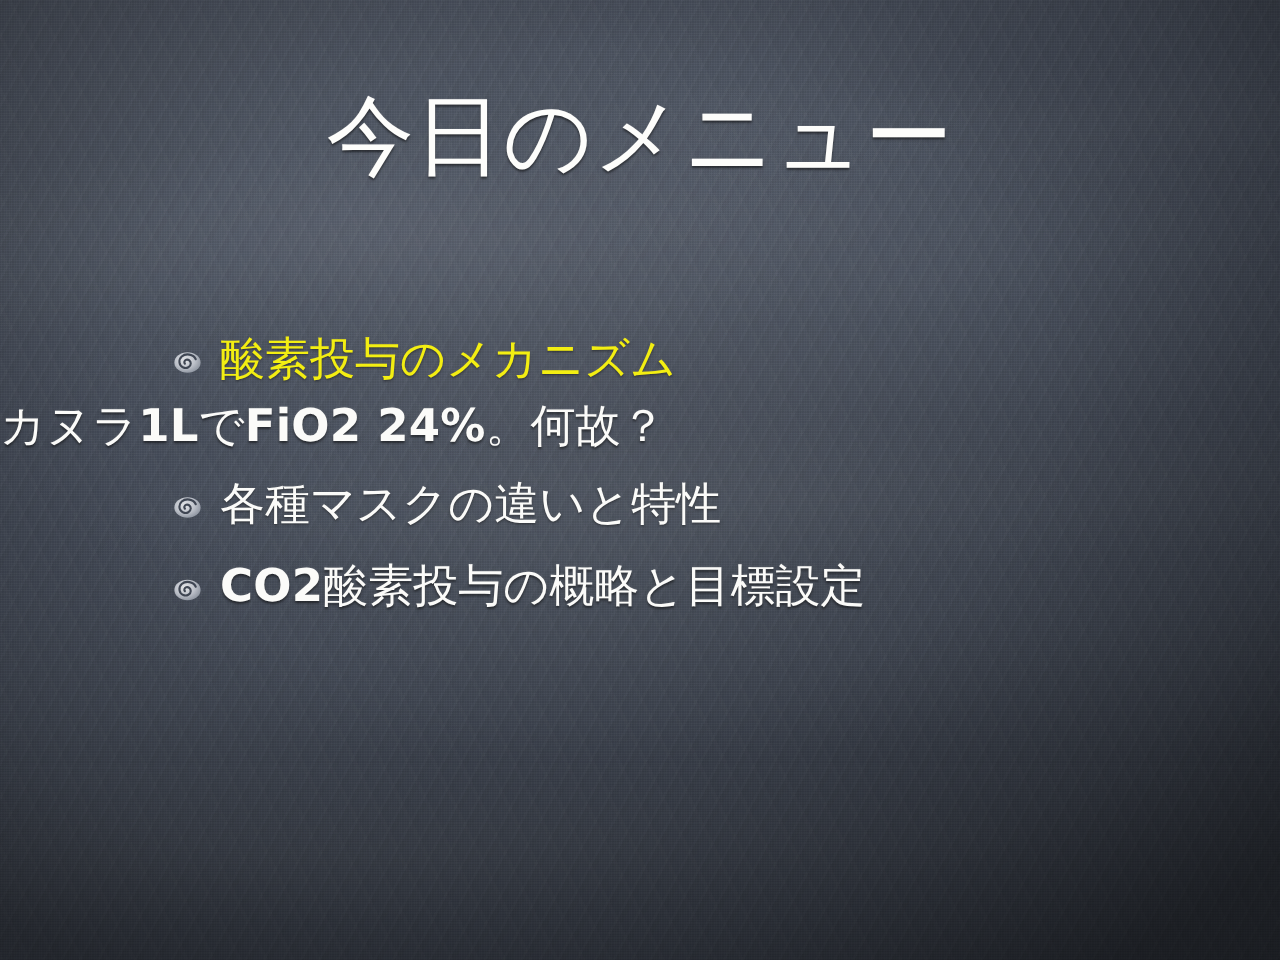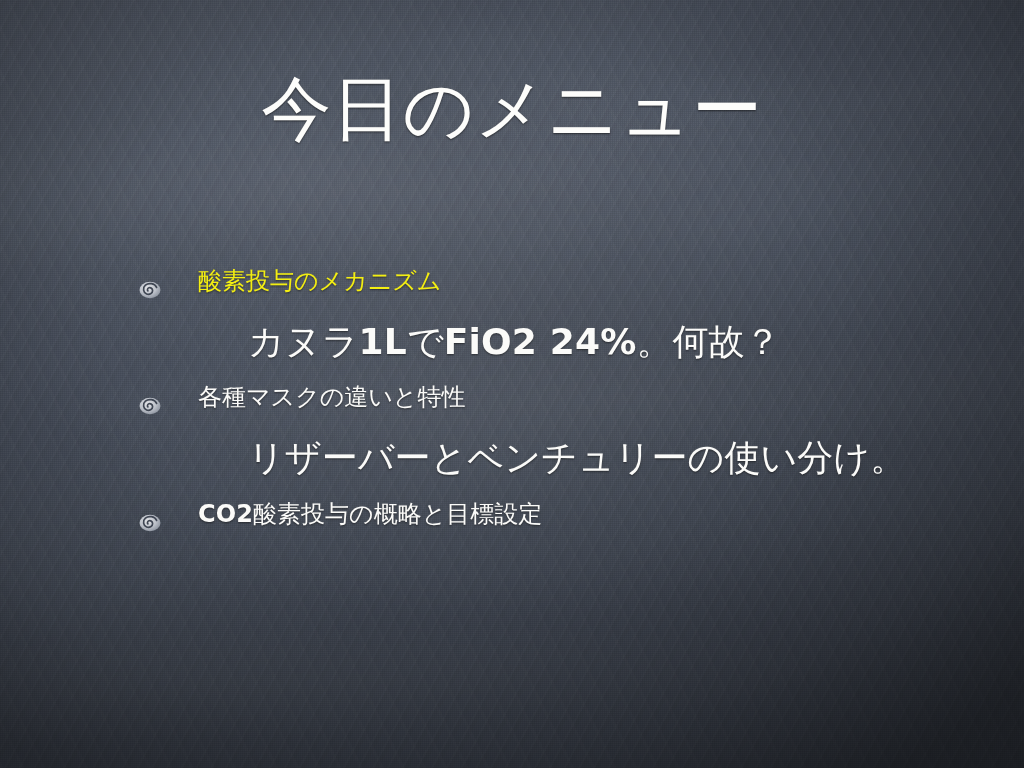--- a/index.html
+++ b/index.html
@@ -131,41 +131,40 @@
     position: absolute;
     left: 138px;
     top: 10px;
     width: 24px;
     height: 24px;
     flex: none;
   }
   .marker svg { display: block; width: 24px; height: 24px; }
 
   .bullet-text {
-    margin-left: 60px;
-    font-size: 24px;
+    margin-left: 38px;
+    font-size: 36px;
     line-height: 1.12;
     font-family: "DejaVu Serif", "Liberation Serif", serif;
     white-space: nowrap;
     text-shadow:
       0 1px 2px rgba(0,0,0,0.55),
       0 0 2px rgba(255,255,255,0.18);
   }
   .bullet-text.accent { color: #f3ee12; }
   .bullet-text.plain  { color: #fbfbf9; }
 
   
   .lat {
     font-family: "DejaVu Sans", "Liberation Sans", sans-serif;
     font-weight: 600;
     letter-spacing: 0.005em;
   }
 
   .sub-row {
-    padding-left: 248px;
     margin-top: 10px;
   }
   .sub-text {
     font-size: 36px;
     line-height: 1.12;
     color: #fbfbf9;
     font-family: "DejaVu Serif", "Liberation Serif", serif;
     white-space: nowrap;
     text-shadow:
       0 1px 2px rgba(0,0,0,0.55),
@@ -219,23 +218,20 @@
                 <stop offset="55%" stop-color="#c6cad2"></stop>
                 <stop offset="100%" stop-color="#8d94a0"></stop>
               </radialGradient>
             </defs>
             <ellipse cx="12" cy="12" rx="10.5" ry="8.2" fill="url(#sw2)" opacity="0.92"></ellipse>
             <path d="M18.6 9.4 C16.8 5.2 10.6 4.4 7.4 7.2 C4.4 9.8 5.2 14.6 8.6 16.0 C11.4 17.2 14.6 15.4 14.6 12.7 C14.6 10.6 12.7 9.2 10.9 9.8 C9.5 10.3 9.0 12.0 9.9 12.9" fill="none" stroke="#3f4653" stroke-width="1.7" stroke-linecap="round"></path>
           </svg>
         </span>
         <span class="bullet-text plain">各種マスクの違いと特性</span>
       </div>
-      <div class="sub-row">
-        <span class="sub-text">リザーバーとベンチュリーの使い分け。</span>
-      </div>
     </div>
 
     <div class="group">
       <div class="bullet-row">
         <span class="marker">
           <svg viewBox="0 0 24 24" aria-hidden="true">
             <defs>
               <radialGradient id="sw3" cx="40%" cy="38%" r="70%">
                 <stop offset="0%" stop-color="#f2f3f5"></stop>
                 <stop offset="55%" stop-color="#c6cad2"></stop>

